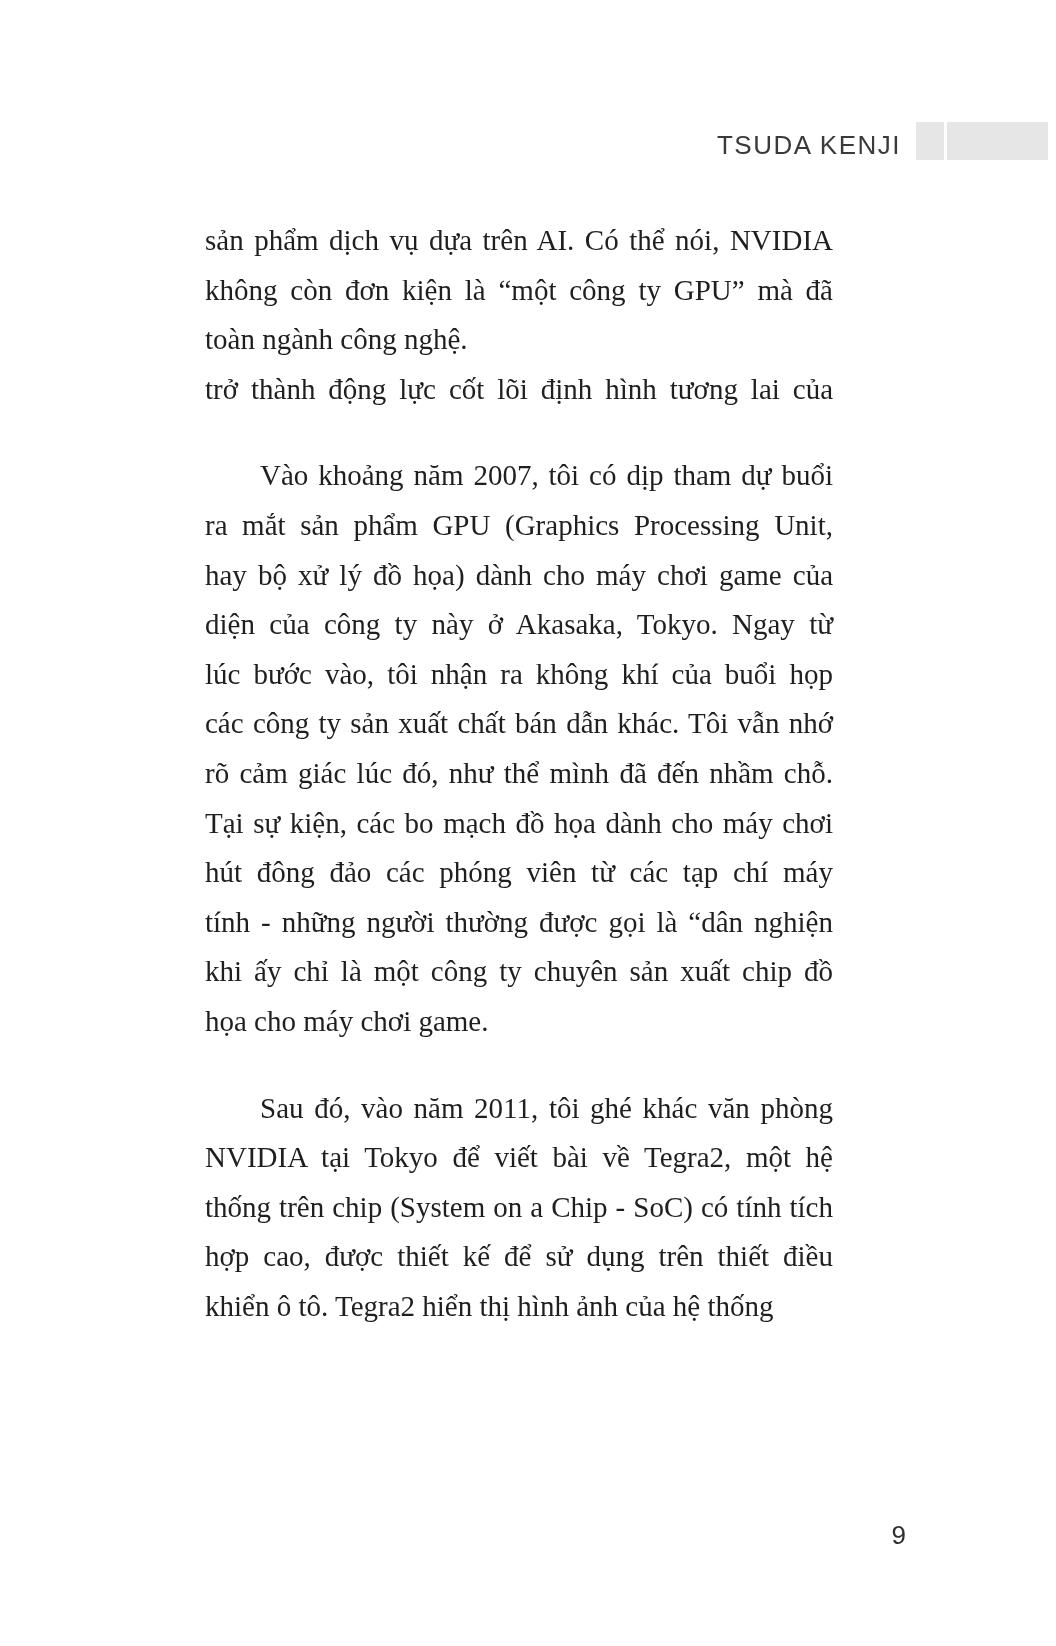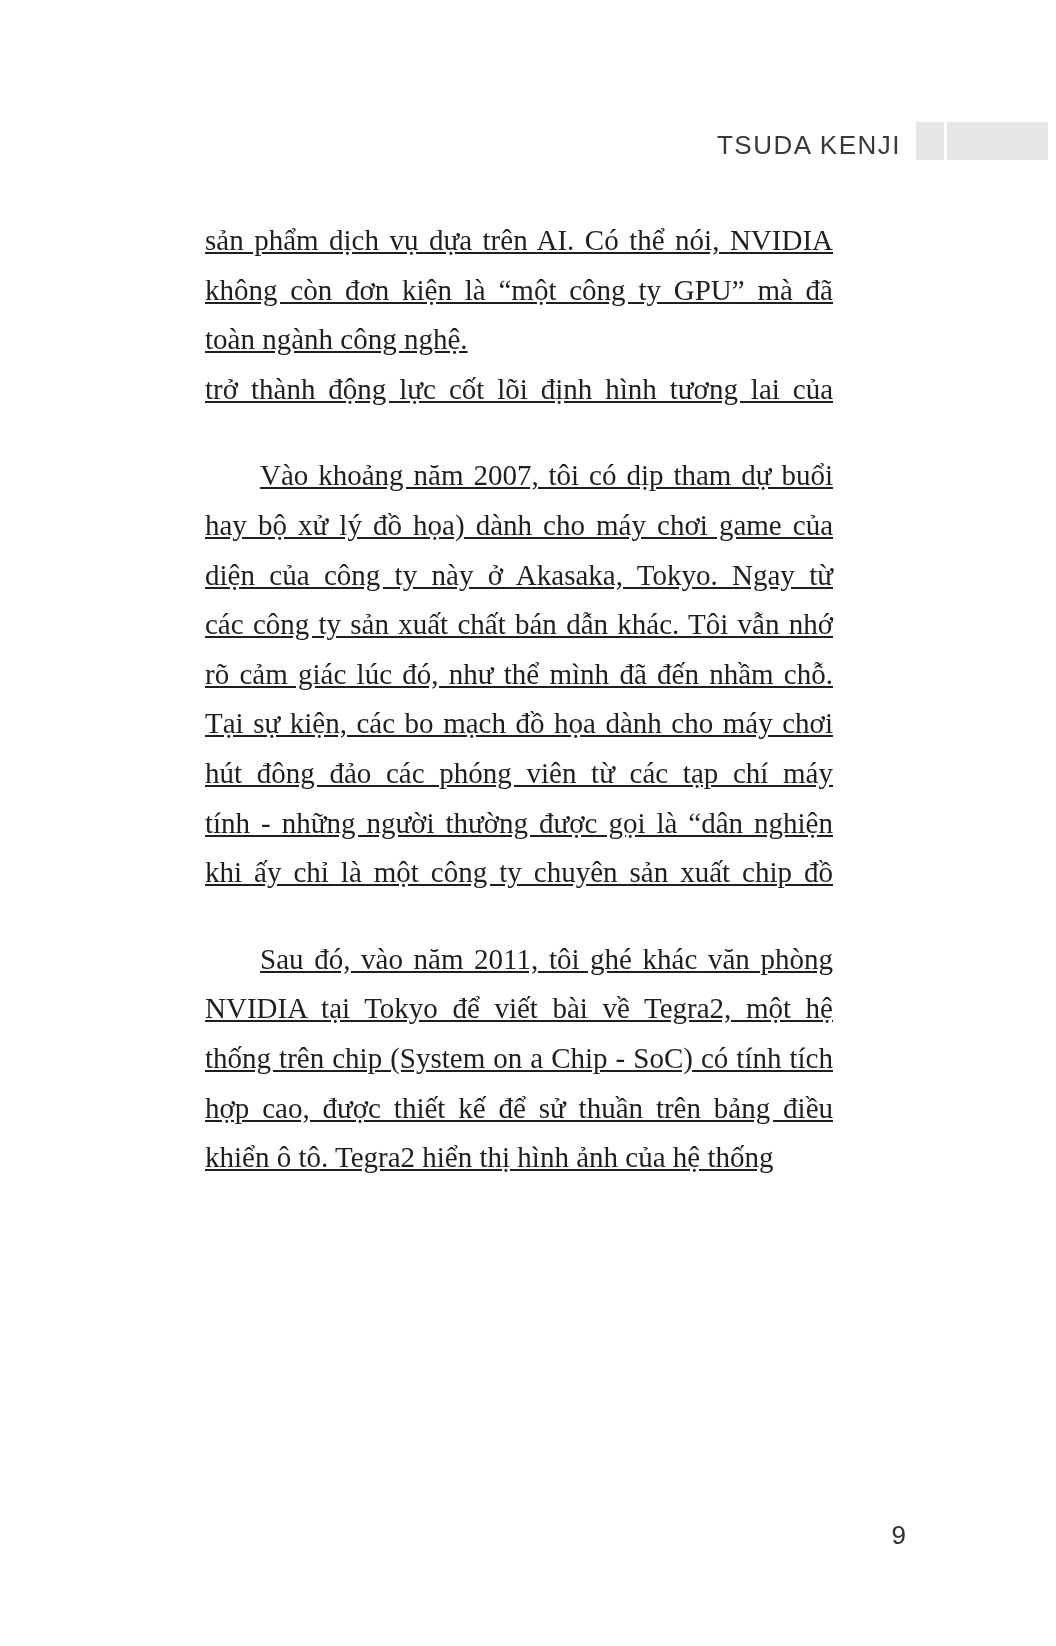--- a/index.html
+++ b/index.html
@@ -46,21 +46,21 @@
   .header-rule.thin-1 { right: 140px; width: 8px; }
   .header-rule.thin-2 { right: 128px; width: 8px; }
   .header-rule.block  { right: 0; width: 125px; }
   
   .text-column {
     position: absolute;
     left: 165px;
     top: 176px;
     width: 692px;
   }
-  .paragraph { margin: 0 16px 21px 0; text-decoration: underline; }
+  .paragraph { margin: 0 16px 21px 0; }
   .paragraph:last-child { margin-bottom: 0; }
   .line {
     font-size: 29px;
     line-height: 49.6px;
     height: 49.6px;
     text-align: justify;
     text-align-last: justify;
     white-space: normal;
     overflow: visible;
   }
@@ -90,33 +90,36 @@
 
   <div class="text-column">
       <div class="paragraph">
         <div class="line">sản phẩm dịch vụ dựa trên AI. Có thể nói, NVIDIA</div>
         <div class="line">không còn đơn kiện là “một công ty GPU” mà đã</div>
         <div class="line last">toàn ngành công nghệ.</div>
         <div class="line">trở thành động lực cốt lõi định hình tương lai của</div>
       </div>
       <div class="paragraph">
         <div class="line indent">Vào khoảng năm 2007, tôi có dịp tham dự buổi</div>
+        <div class="line">ra mắt sản phẩm GPU (Graphics Processing Unit,</div>
         <div class="line">hay bộ xử lý đồ họa) dành cho máy chơi game của</div>
         <div class="line">diện của công ty này ở Akasaka, Tokyo. Ngay từ</div>
+        <div class="line">lúc bước vào, tôi nhận ra không khí của buổi họp</div>
         <div class="line">các công ty sản xuất chất bán dẫn khác. Tôi vẫn nhớ</div>
         <div class="line">rõ cảm giác lúc đó, như thể mình đã đến nhầm chỗ.</div>
         <div class="line">Tại sự kiện, các bo mạch đồ họa dành cho máy chơi</div>
         <div class="line">hút đông đảo các phóng viên từ các tạp chí máy</div>
         <div class="line">tính - những người thường được gọi là “dân nghiện</div>
         <div class="line">khi ấy chỉ là một công ty chuyên sản xuất chip đồ</div>
+        <div class="line last">họa cho máy chơi game.</div>
       </div>
       <div class="paragraph">
         <div class="line indent">Sau đó, vào năm 2011, tôi ghé khác văn phòng</div>
         <div class="line">NVIDIA tại Tokyo để viết bài về Tegra2, một hệ</div>
         <div class="line">thống trên chip (System on a Chip - SoC) có tính tích</div>
-        <div class="line">hợp cao, được thiết kế để sử thuần trên bảng điều</div>
+        <div class="line">hợp cao, được thiết kế để sử dụng trên thiết điều</div>
         <div class="line last">khiển ô tô. Tegra2 hiển thị hình ảnh của hệ thống</div>
       </div>
     </div>
 
   <div class="page-number">9</div>
 
 </div>
 
 </body></html>

